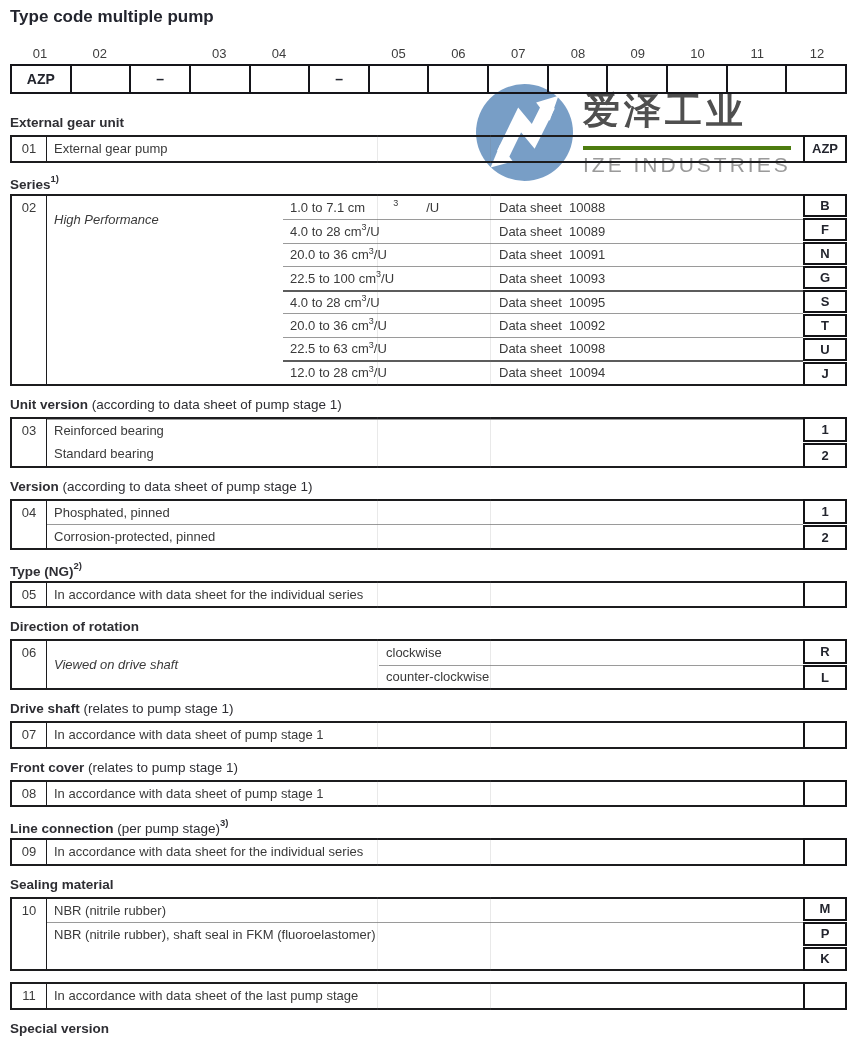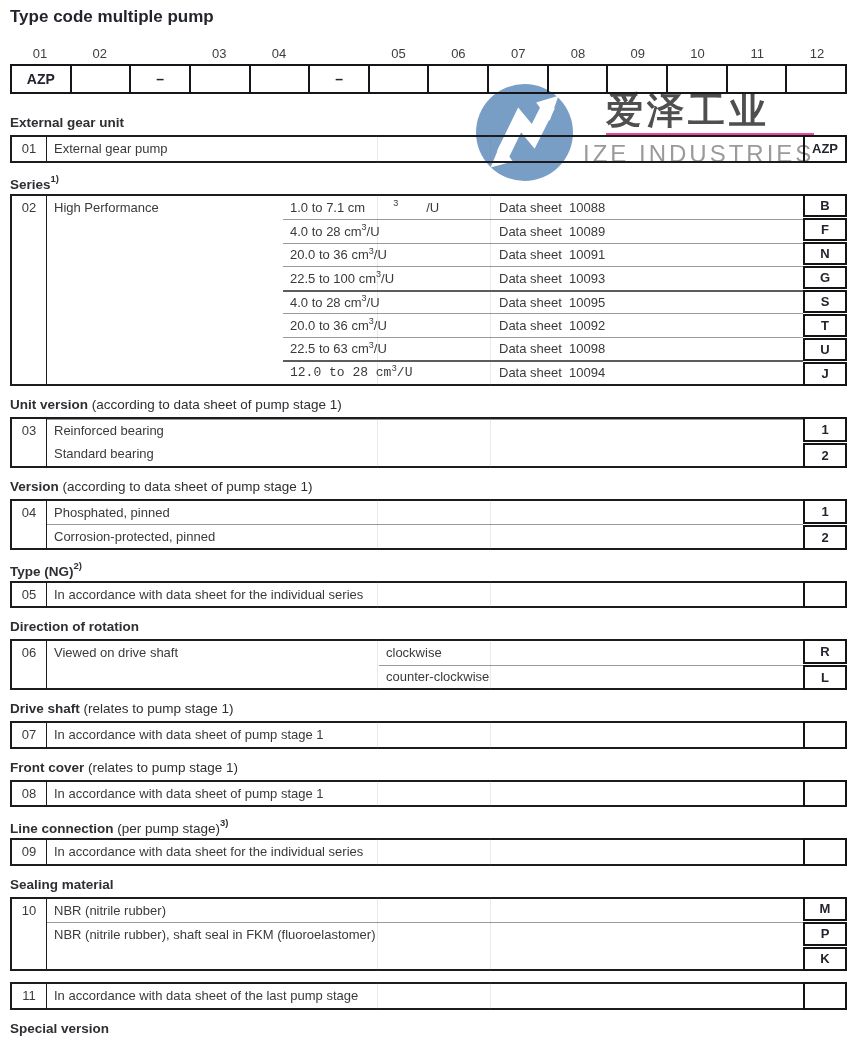--- a/index.html
+++ b/index.html
@@ -3,22 +3,22 @@
 <meta charset="utf-8">
 <style>
   html,body{margin:0;padding:0;background:#ffffff;}
   .page{position:relative;width:857px;height:1056px;background:#fff;overflow:hidden;
         font-family:"Liberation Sans", sans-serif;color:#3a3a3a;}
   
   .watermark{position:absolute;left:476px;top:84px;z-index:0;display:flex;align-items:flex-start;}
   .wm-logo{width:97px;height:97px;flex:0 0 auto;opacity:.95;}
   .wm-text{margin-left:10px;padding-top:8px;}
   .wm-cn{font-size:37px;font-weight:bold;color:#4f4f4f;letter-spacing:4px;
-         border-bottom:4px solid #ec4899;padding-bottom:2px;line-height:1.05;margin-left:23px;}
-  .wm-en{font-size:24px;color:#9a9a9a;letter-spacing:3px;margin-top:3px;}
+         border-bottom:4px solid #4d7c0f;padding-bottom:15px;line-height:1.05;}
+  .wm-en{font-size:21px;color:#9a9a9a;letter-spacing:3px;margin-top:3px;}
   
   .content{position:relative;z-index:1;padding:7px 10px 0 10px;}
   h1.title{font-size:17px;font-weight:bold;color:#23252e;margin:0 0 19px 0;}
   
   .pos-labels{display:flex;margin-bottom:3px;}
   .pos-labels span{flex:1;text-align:center;font-size:13px;color:#3d3d3d;}
   .codetable{display:flex;border:2.5px solid #15151a;height:26px;}
   .codetable .tc{flex:1;border-left:2px solid #15151a;display:flex;align-items:center;
                  justify-content:center;font-weight:bold;font-size:14px;color:#23252e;}
   .codetable .tc:first-child{border-left:none;}
@@ -37,21 +37,21 @@
   .cols-simple{grid-template-columns:35px 1fr;}
   .cols-series{grid-template-columns:35px 236px 209px 1fr;}
   .cols-rot{grid-template-columns:35px 332px 1fr;}
   .rows1{grid-template-rows:23.5px;}
   .rows2{grid-template-rows:repeat(2,23.5px);}
   .rows3{grid-template-rows:repeat(3,23.5px);}
   .rows8{grid-template-rows:repeat(8,23.5px);}
   .num{grid-column:1;grid-row:1/-1;border-right:1.5px solid #1c1c1e;display:flex;
        justify-content:center;align-items:flex-start;padding-top:4px;font-size:13px;color:#3a3a3a;}
   .cell{display:flex;align-items:center;font-size:13px;color:#3a3a3a;padding-left:7px;}
-  .topcell{align-items:flex-start;padding-top:4px;}
+  .topcell{align-items:flex-start;padding-top:16px;font-style:italic;}
   .c2{grid-column:2;} .c3{grid-column:3;} .c4{grid-column:4;}
   .ds{white-space:pre;}
   .cmsup{font-size:9px;position:relative;top:-4px;}
   .sep{border-top:1px solid #9a9a9a;}
   .gsep{border-top:2px solid #5c5c5c;}
   .codes{width:44px;display:flex;flex-direction:column;gap:1px;flex:0 0 auto;}
   .codebox{flex:1;border:2px solid #141417;display:flex;align-items:center;justify-content:center;
            font-weight:bold;font-size:13px;color:#23252e;background:transparent;}
 </style>
 </head>
@@ -164,21 +164,21 @@
               <sup class="cmsup">3</sup>
               <span>/U</span>
             </div>
           <div class="cell c4 ds sep" style="grid-row:6;">Data sheet  10092</div>
           <div class="cell c3 sep" style="grid-row:7;">
               <span>22.5 to 63 cm</span>
               <sup class="cmsup">3</sup>
               <span>/U</span>
             </div>
           <div class="cell c4 ds sep" style="grid-row:7;">Data sheet  10098</div>
-          <div class="cell c3 gsep" style="grid-row:8;font-family:Liberation Mono, monospace;">
+          <div class="cell c3 gsep" style="grid-row:8;">
               <span>12.0 to 28 cm</span>
               <sup class="cmsup">3</sup>
               <span>/U</span>
             </div>
           <div class="cell c4 ds gsep" style="grid-row:8;">Data sheet  10094</div>
         </div>
         <div class="codes">
           <div class="codebox">B</div>
           <div class="codebox">F</div>
           <div class="codebox">N</div>

